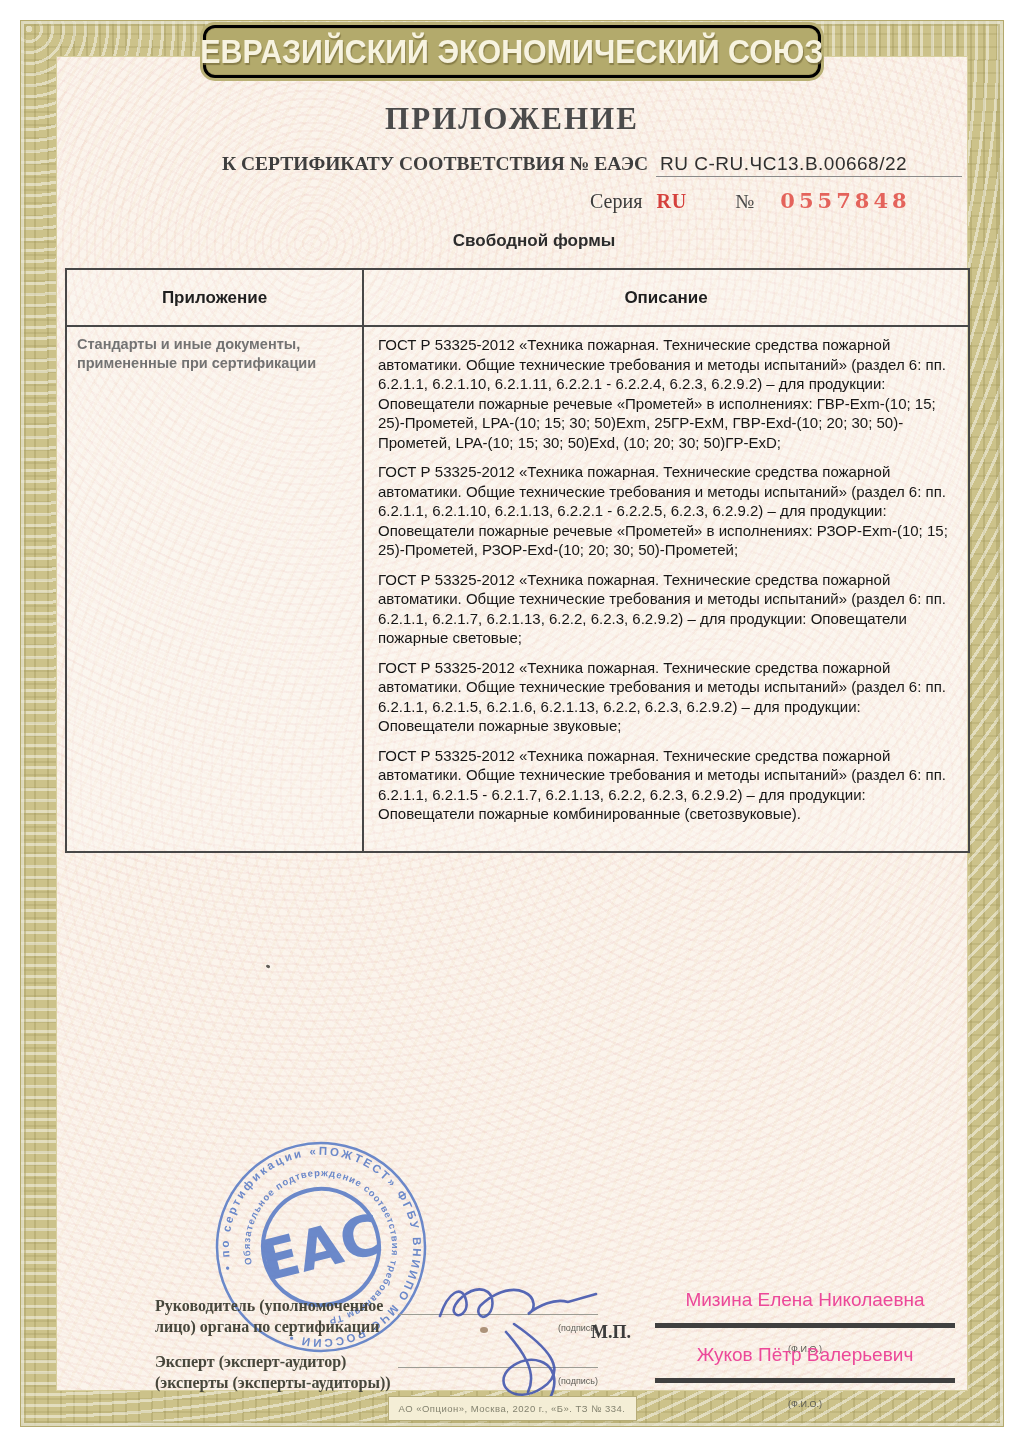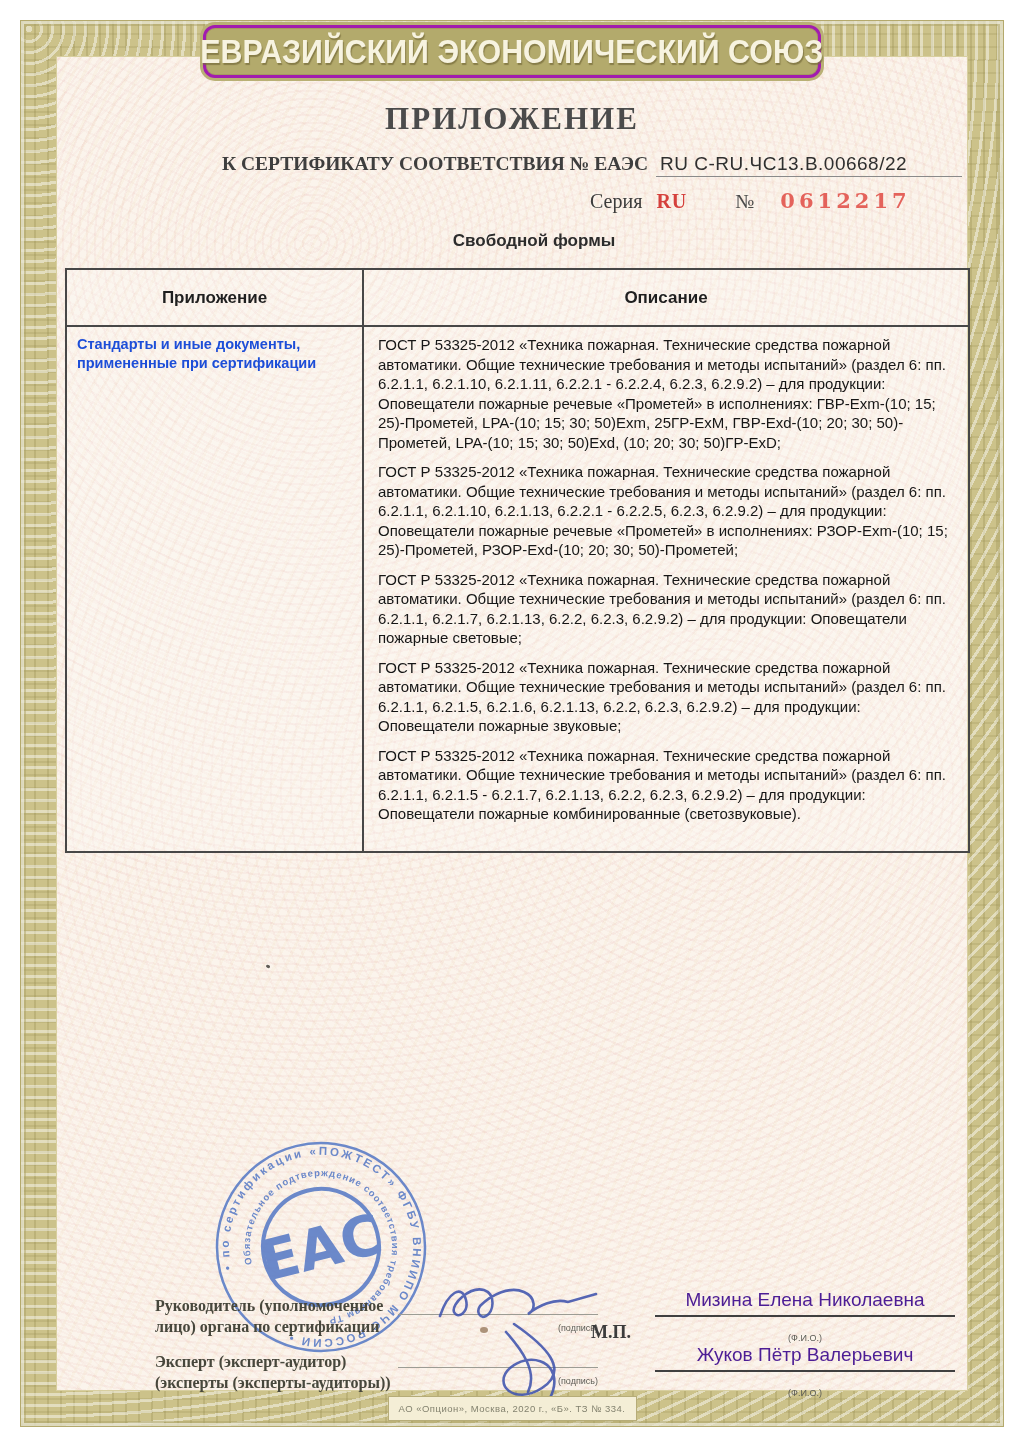--- a/index.html
+++ b/index.html
@@ -28,21 +28,21 @@
       repeating-radial-gradient(circle at 28% 14%, rgba(216,130,130,.07) 0 2px, transparent 2px 8px),
       repeating-radial-gradient(circle at 72% 55%, rgba(216,130,130,.05) 0 2px, transparent 2px 10px),
       repeating-linear-gradient(115deg, rgba(228,198,120,.07) 0 3px, transparent 3px 10px),
       repeating-linear-gradient(25deg, rgba(216,140,140,.05) 0 2px, transparent 2px 9px);
     border:1px solid #d8cfa0;
   }
   
   .banner {
     position:absolute; left:203px; top:25px; width:618px; height:53px;
     background:#b3aa6c; border-radius:12px;
-    border:3px solid #a21caf;
+    border:3px solid #000000;
     box-shadow:0 0 0 3px #b9b075, inset 0 0 0 1px #a59b5e;
     display:flex; align-items:center; justify-content:center;
   }
   .banner-title {
     font-family:"Liberation Sans", sans-serif;
     font-weight:800; font-size:31px; letter-spacing:0px; white-space:nowrap;
     color:#f7f3e0; text-shadow:1px 2px 1px rgba(120,110,60,.75);
     transform:scale(.98,1.08);
   }
   
@@ -85,21 +85,21 @@
   }
   .cell { border-color:#474747; }
   .th {
     display:flex; align-items:center; justify-content:center;
     font-weight:700; font-size:17px; color:#1f1f1f;
     border-bottom:2px solid #474747;
   }
   .th-app { border-right:2px solid #474747; }
   .td-app {
     border-right:2px solid #474747; padding:8px 10px;
-    font-weight:700; font-size:14.5px; line-height:1.3; color:#1d4ed8;
+    font-weight:700; font-size:14.5px; line-height:1.3; color:#737373;
   }
   .td-desc { padding:8px 8px 8px 14px; font-size:15px; line-height:1.3; color:#161616; }
   .td-desc p { margin-bottom:10px; }
   
   .stamp {
     position:absolute; left:210px; top:1136px; width:222px; height:222px;
     opacity:.85; transform:rotate(-14deg);
   }
   
   .sig-label {
@@ -111,21 +111,21 @@
   .sig-field { position:absolute; width:200px; text-align:center; }
   .sig-field .line { border-bottom:1px solid #9c9c94; height:1px; }
   .sig-field .caption { font-size:9px; color:#5c5c55; margin-top:8px;text-align:right; }
   .sig-field.one { left:398px; top:1314px; }
   .sig-field.two { left:398px; top:1367px; }
   .mp {
     position:absolute; left:591px; top:1322px;
     font-family:"Liberation Serif", serif; font-weight:700; font-size:18px; color:#3c3c3c;
   }
   .fio-field { position:absolute; width:300px; text-align:center; }
-  .fio-field .name { font-size:19px; color:#4c1d95; padding-bottom:4px; border-bottom:2px solid #404040; }
+  .fio-field .name { font-size:19px; color:#ec4899; padding-bottom:12px; border-bottom:5px solid #404040; }
   .fio-field .caption { font-size:9px; color:#5c5c55; margin-top:16px; }
   .fio-field.one { left:655px; top:1289px; }
   .fio-field.two { left:655px; top:1344px; }
   .handwriting { position:absolute; left:418px; top:1272px; width:210px; height:150px; }
   
   .print-info {
     position:absolute; left:0; top:1396px; width:100%; text-align:center;
   }
   .print-info span {
     display:inline-block; background:#f4eed6; border:1px solid #b6ac78;
@@ -152,21 +152,21 @@
 
   <div class="cert-line">
     <span>К СЕРТИФИКАТУ СООТВЕТСТВИЯ № ЕАЭС</span>
     <span class="cert-number">RU C-RU.ЧС13.В.00668/22</span>
   </div>
 
   <div class="series-line">
     <span>Серия</span>
     <span class="series-value">RU</span>
     <span class="number-sign">№</span>
-    <span class="blank-number">0612217</span>
+    <span class="blank-number">0557848</span>
   </div>
 
   <div class="form-type">Свободной формы</div>
 
   <div class="cert-table">
     <div class="cell th th-app">Приложение</div>
     <div class="cell th">Описание</div>
     <div class="cell td-app">Стандарты и иные документы, примененные при сертификации</div>
     <div class="cell td-desc">
       <p>ГОСТ Р 53325-2012 «Техника пожарная. Технические средства пожарной автоматики. Общие технические требования и методы испытаний» (раздел 6: пп. 6.2.1.1, 6.2.1.10, 6.2.1.11, 6.2.2.1 - 6.2.2.4, 6.2.3, 6.2.9.2) – для продукции: Оповещатели пожарные речевые «Прометей» в исполнениях: ГВР-Exm-(10; 15; 25)-Прометей, LPA-(10; 15; 30; 50)Exm, 25ГР-ExM, ГВР-Exd-(10; 20; 30; 50)-Прометей, LPA-(10; 15; 30; 50)Exd, (10; 20; 30; 50)ГР-ExD;</p>

